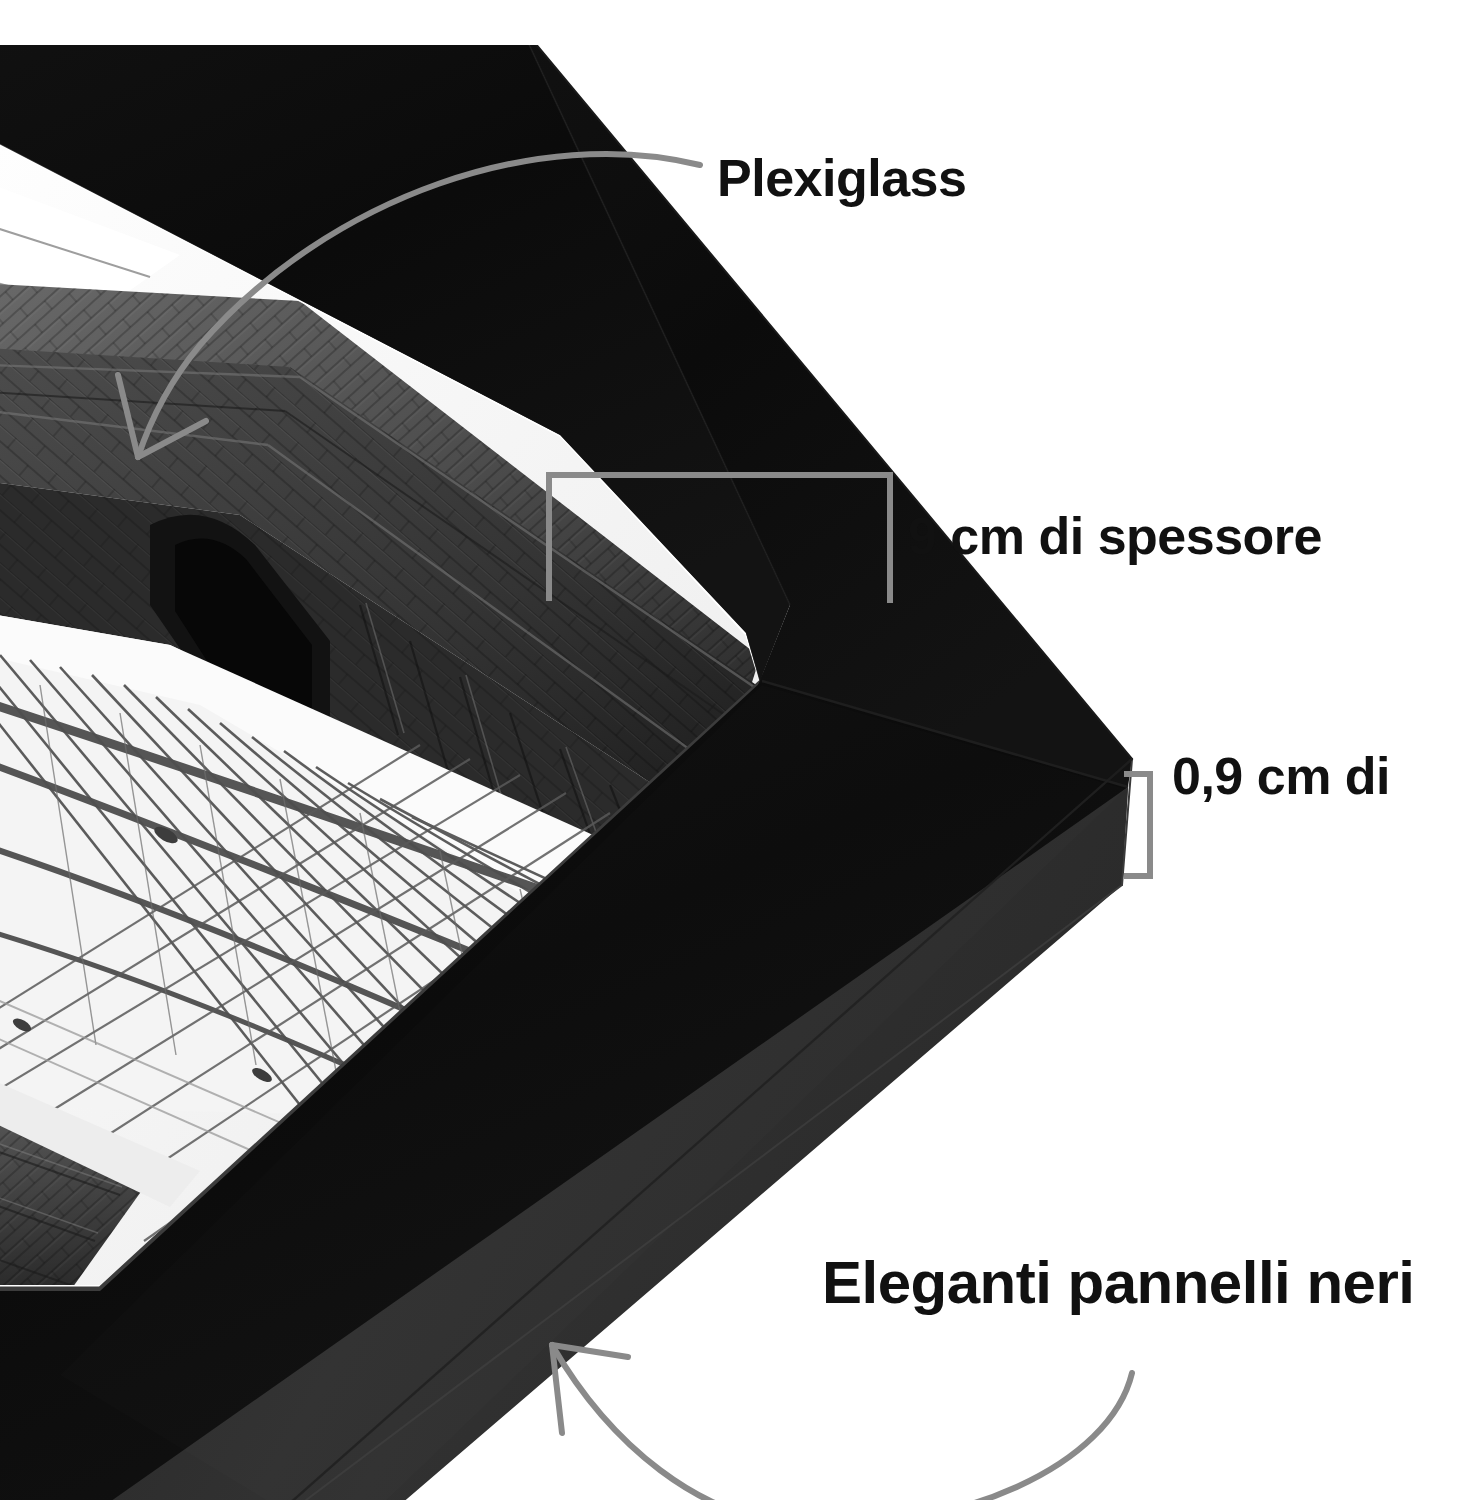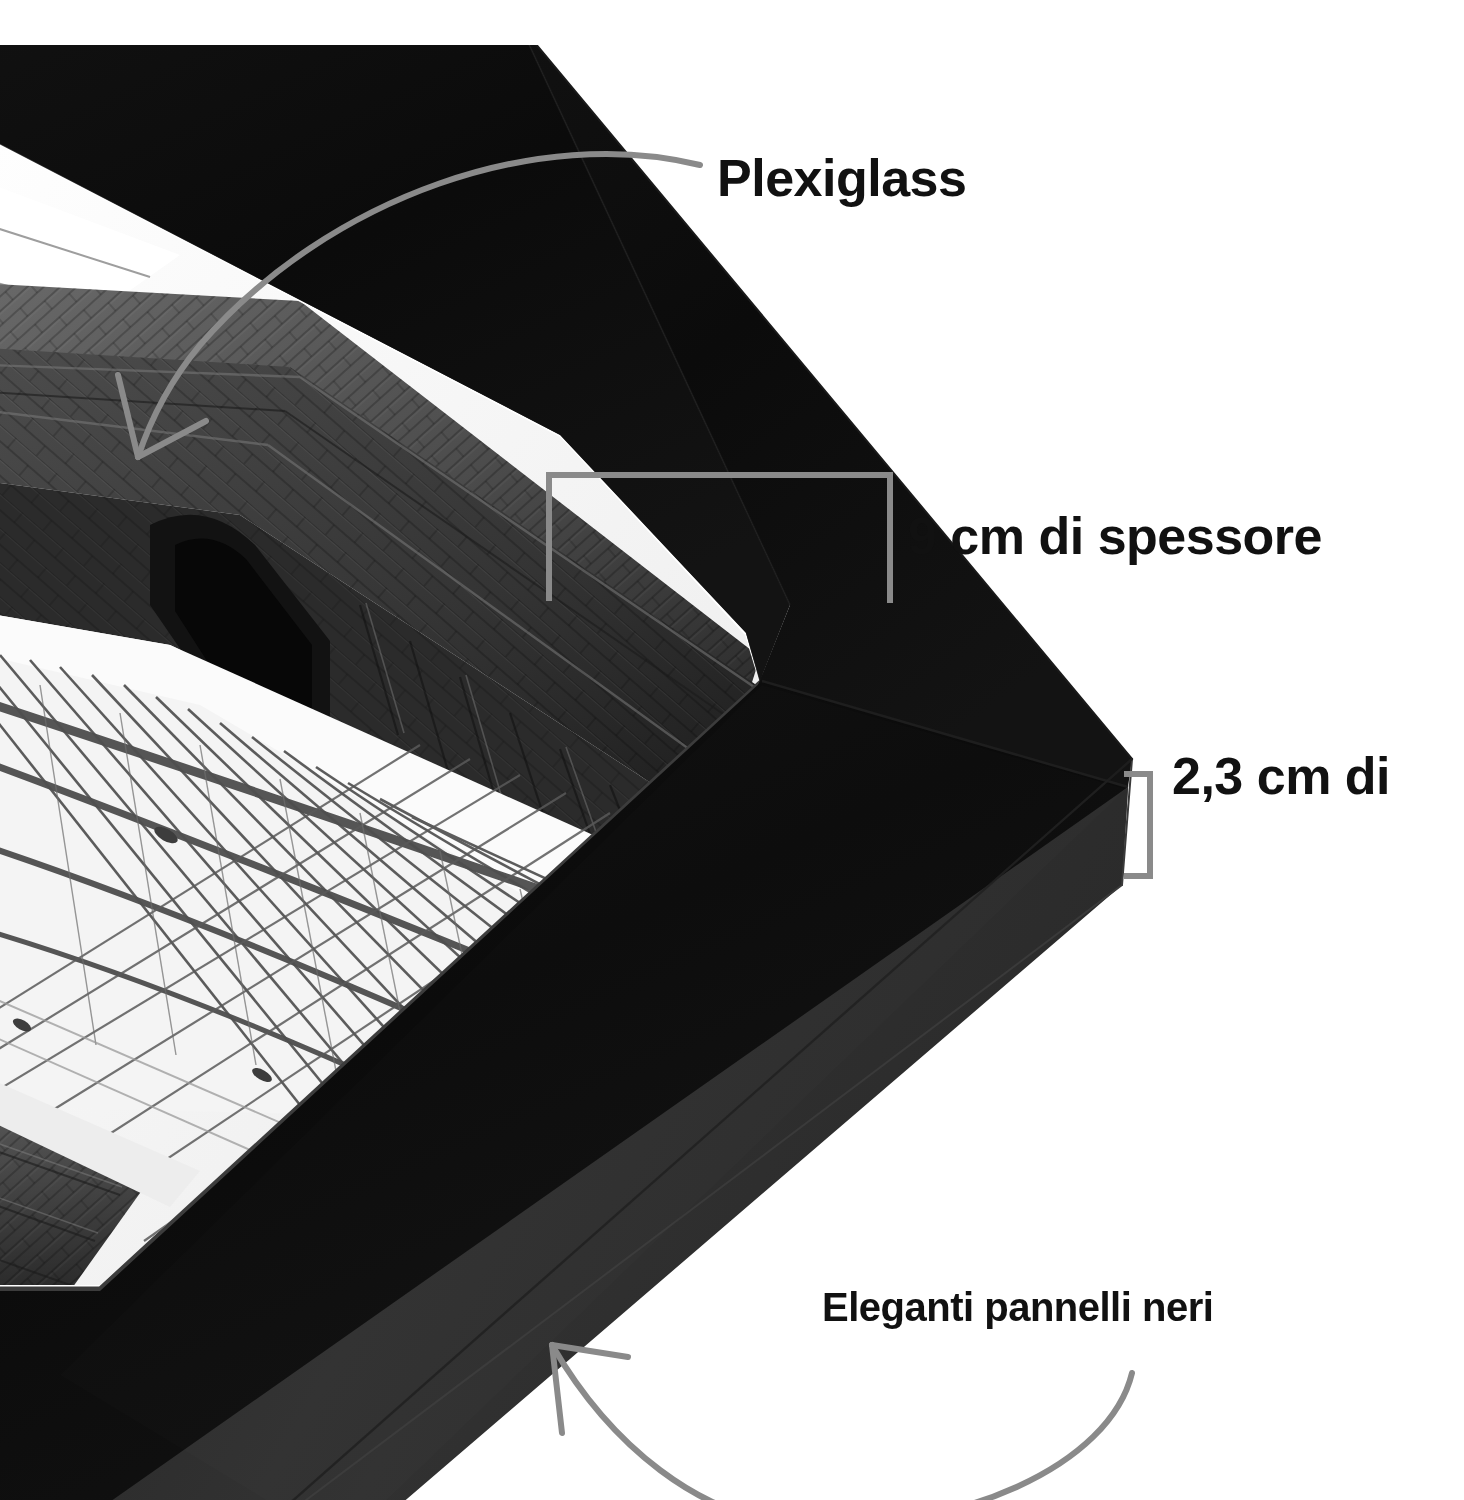--- a/index.html
+++ b/index.html
@@ -46,22 +46,22 @@
   }
   #label-depth {
     left: 1172px;
     top: 702px;
     font-size: 52px;
     white-space: normal;
     width: 300px;
   }
   #label-panels {
     left: 822px;
-    top: 1240px;
-    font-size: 40px;
+    top: 1204px;
+    font-size: 60px;
   }
 </style>
 </head>
 <body>
 
 <div id="stage">
 
   <svg id="scene" viewBox="0 0 1464 1500" xmlns="http://www.w3.org/2000/svg">
     <defs>
 
@@ -281,17 +281,17 @@
       <path d="M 1132 1328 C 1110 1420, 960 1488, 800 1480 C 700 1474, 610 1400, 552 1300"></path>
       <path d="M 552 1300 L 562 1388"></path>
       <path d="M 552 1300 L 628 1312"></path>
     </g>
   </svg>
 
   <div class="callout-label" id="label-plexiglass">Plexiglass</div>
 
   <div class="callout-label" id="label-thickness">9 cm di spessore</div>
 
-  <div class="callout-label" id="label-depth"><span>2,3 cm di</span><br></div>
+  <div class="callout-label" id="label-depth"><span>0,9 cm di</span><br></div>
 
   <div class="callout-label" id="label-panels">Eleganti pannelli neri</div>
 
 </div>
 
 </body></html>

